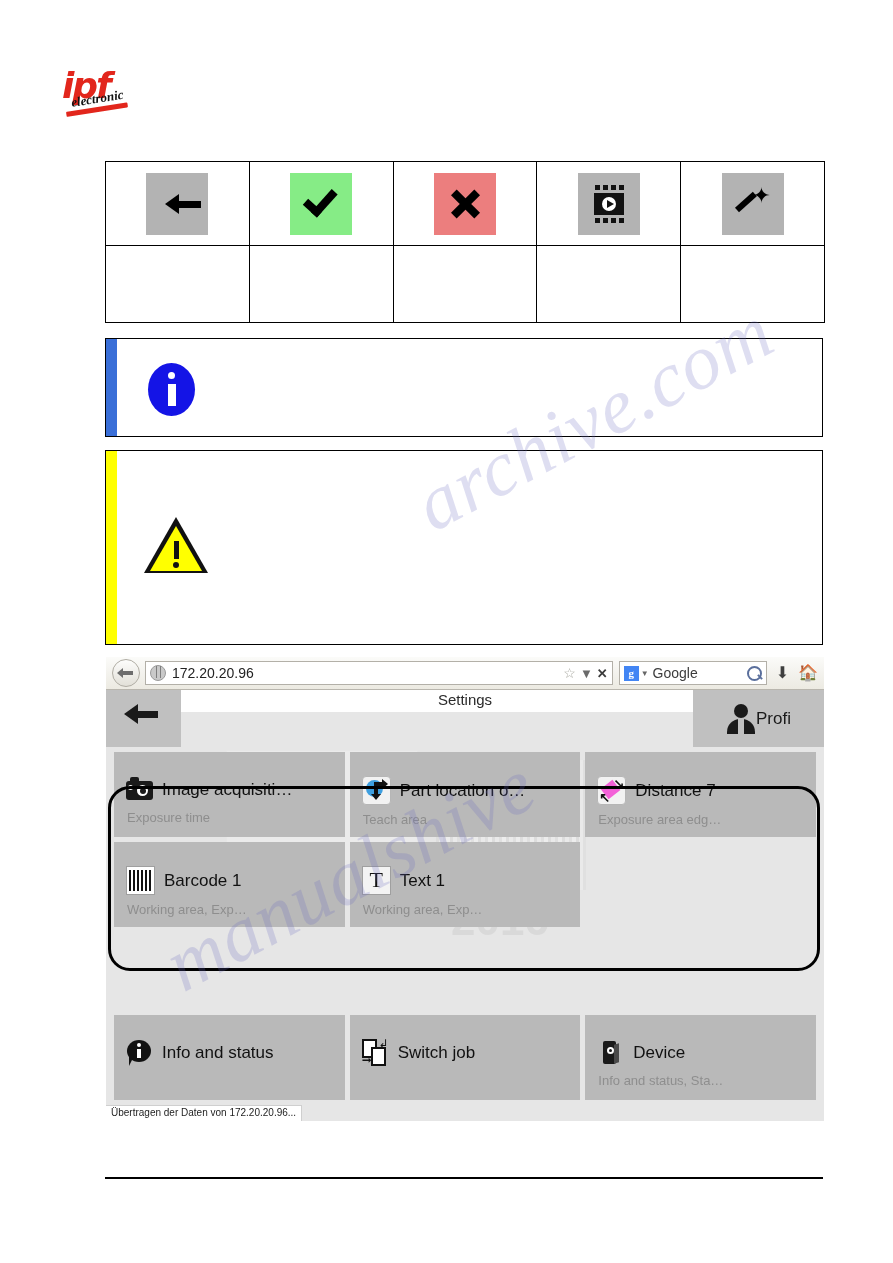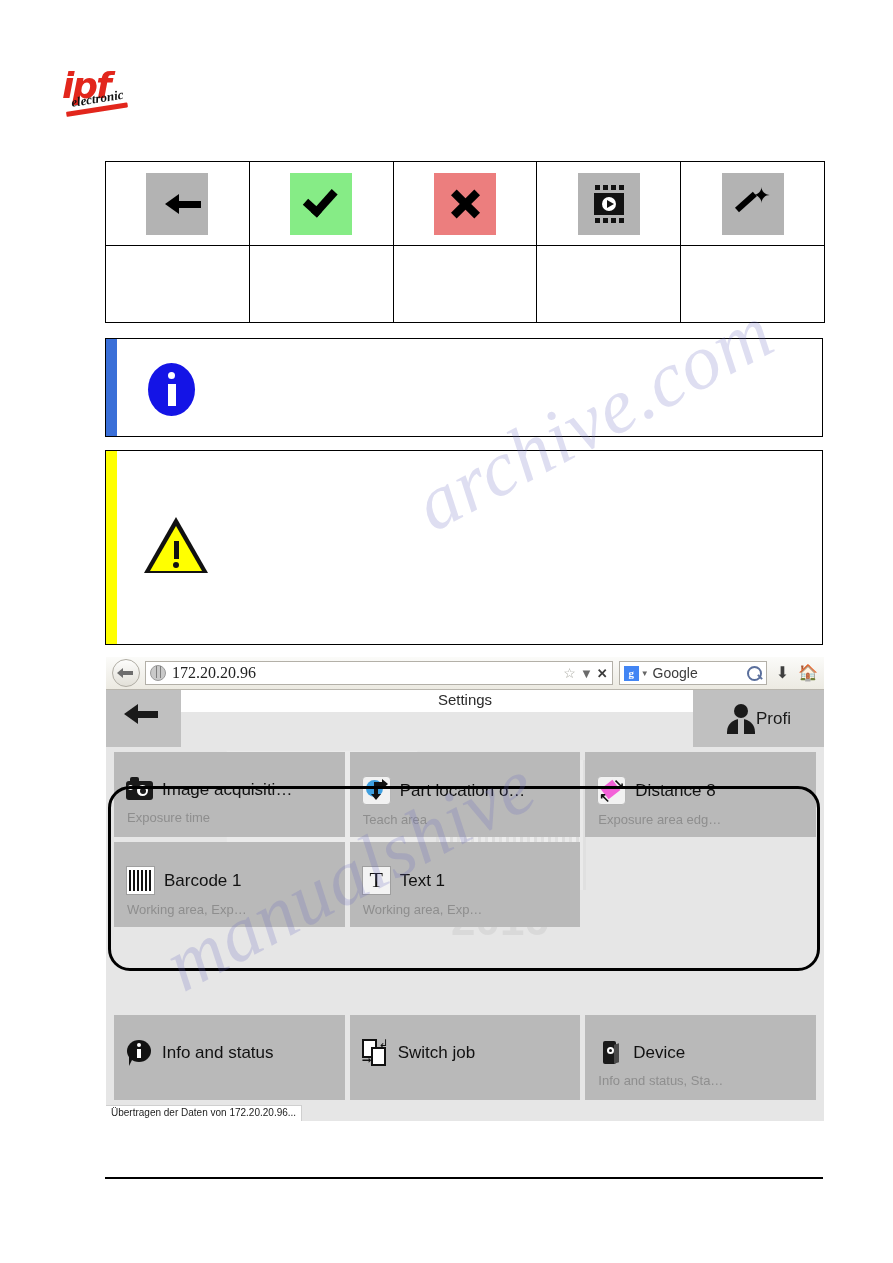--- a/index.html
+++ b/index.html
@@ -351,23 +351,23 @@
     flex: 0 0 auto;
     margin-right: 6px;
     position: relative;
   }
   .globe::after {
     content: "";
     position: absolute; left: 5px; top: 0; width: 3px; height: 12px;
     border-left: 1px solid #7e7e7e; border-right: 1px solid #7e7e7e;
   }
   .urltext {
-    font-size: 16px;
+    font-size: 14px;
     color: #232323;
-    font-family: Liberation Serif, serif;
+    font-family: Liberation Sans, sans-serif;
     flex: 1 1 auto;
     white-space: nowrap;
     overflow: hidden;
   }
   .uicon { flex: 0 0 auto; margin-left: 4px; color: #6a6a6a; font-size: 13px; line-height: 13px; }
   .uicon.star { color: #a8a8a0; font-size: 14px; }
   .uicon.close { color: #3b3b3b; font-weight: bold; font-size: 13px; }
   .searchbox {
     flex: 0 0 auto;
     width: 148px;
@@ -906,21 +906,21 @@
           <div class="tsub">Teach area</div>
         </div>
 
         <div class="tile">
           <div class="trow1">
             <span class="ticon ic-dist">
               <span class="dia"></span>
                 <span class="a1">↘</span>
                 <span class="a2">↖</span>
             </span>
-            <span class="ttitle">Distance 8</span>
+            <span class="ttitle">Distance 7</span>
           </div>
           <div class="tsub">Exposure area edg…</div>
         </div>
       </div>
 
       <div class="trow">
         <div class="tile">
           <div class="trow1">
             <span class="ticon ic-barcode">
               <span class="bars"></span>

